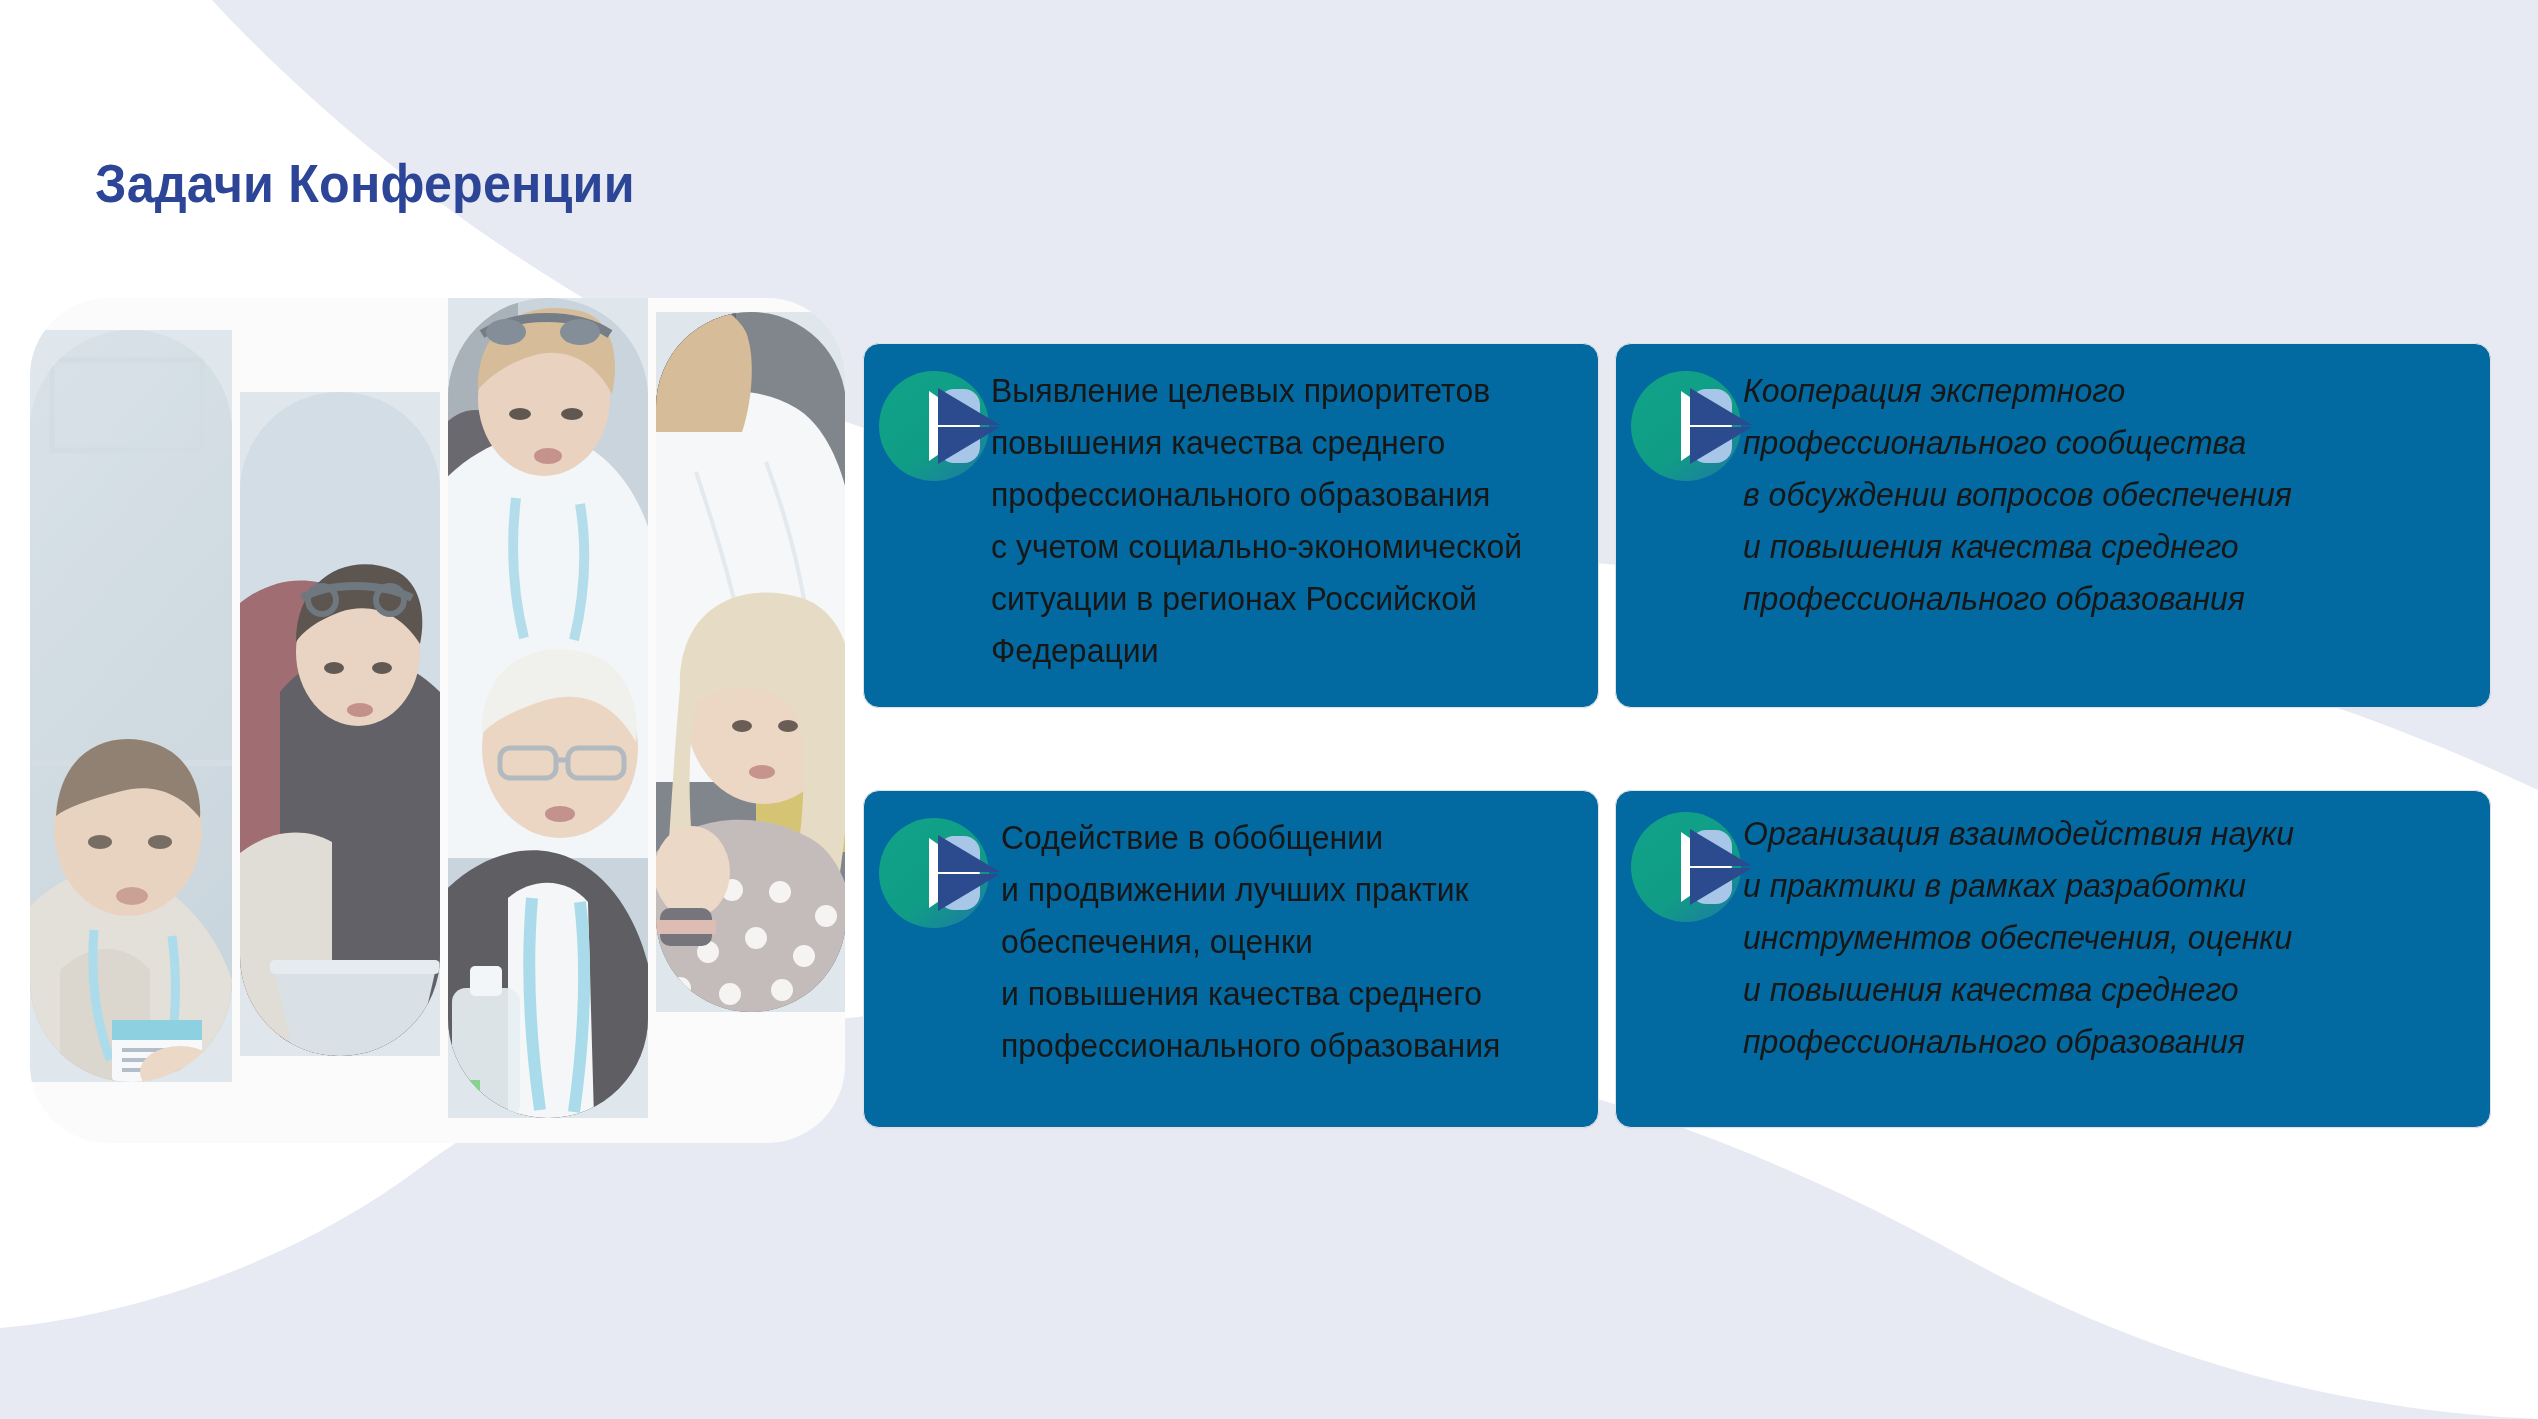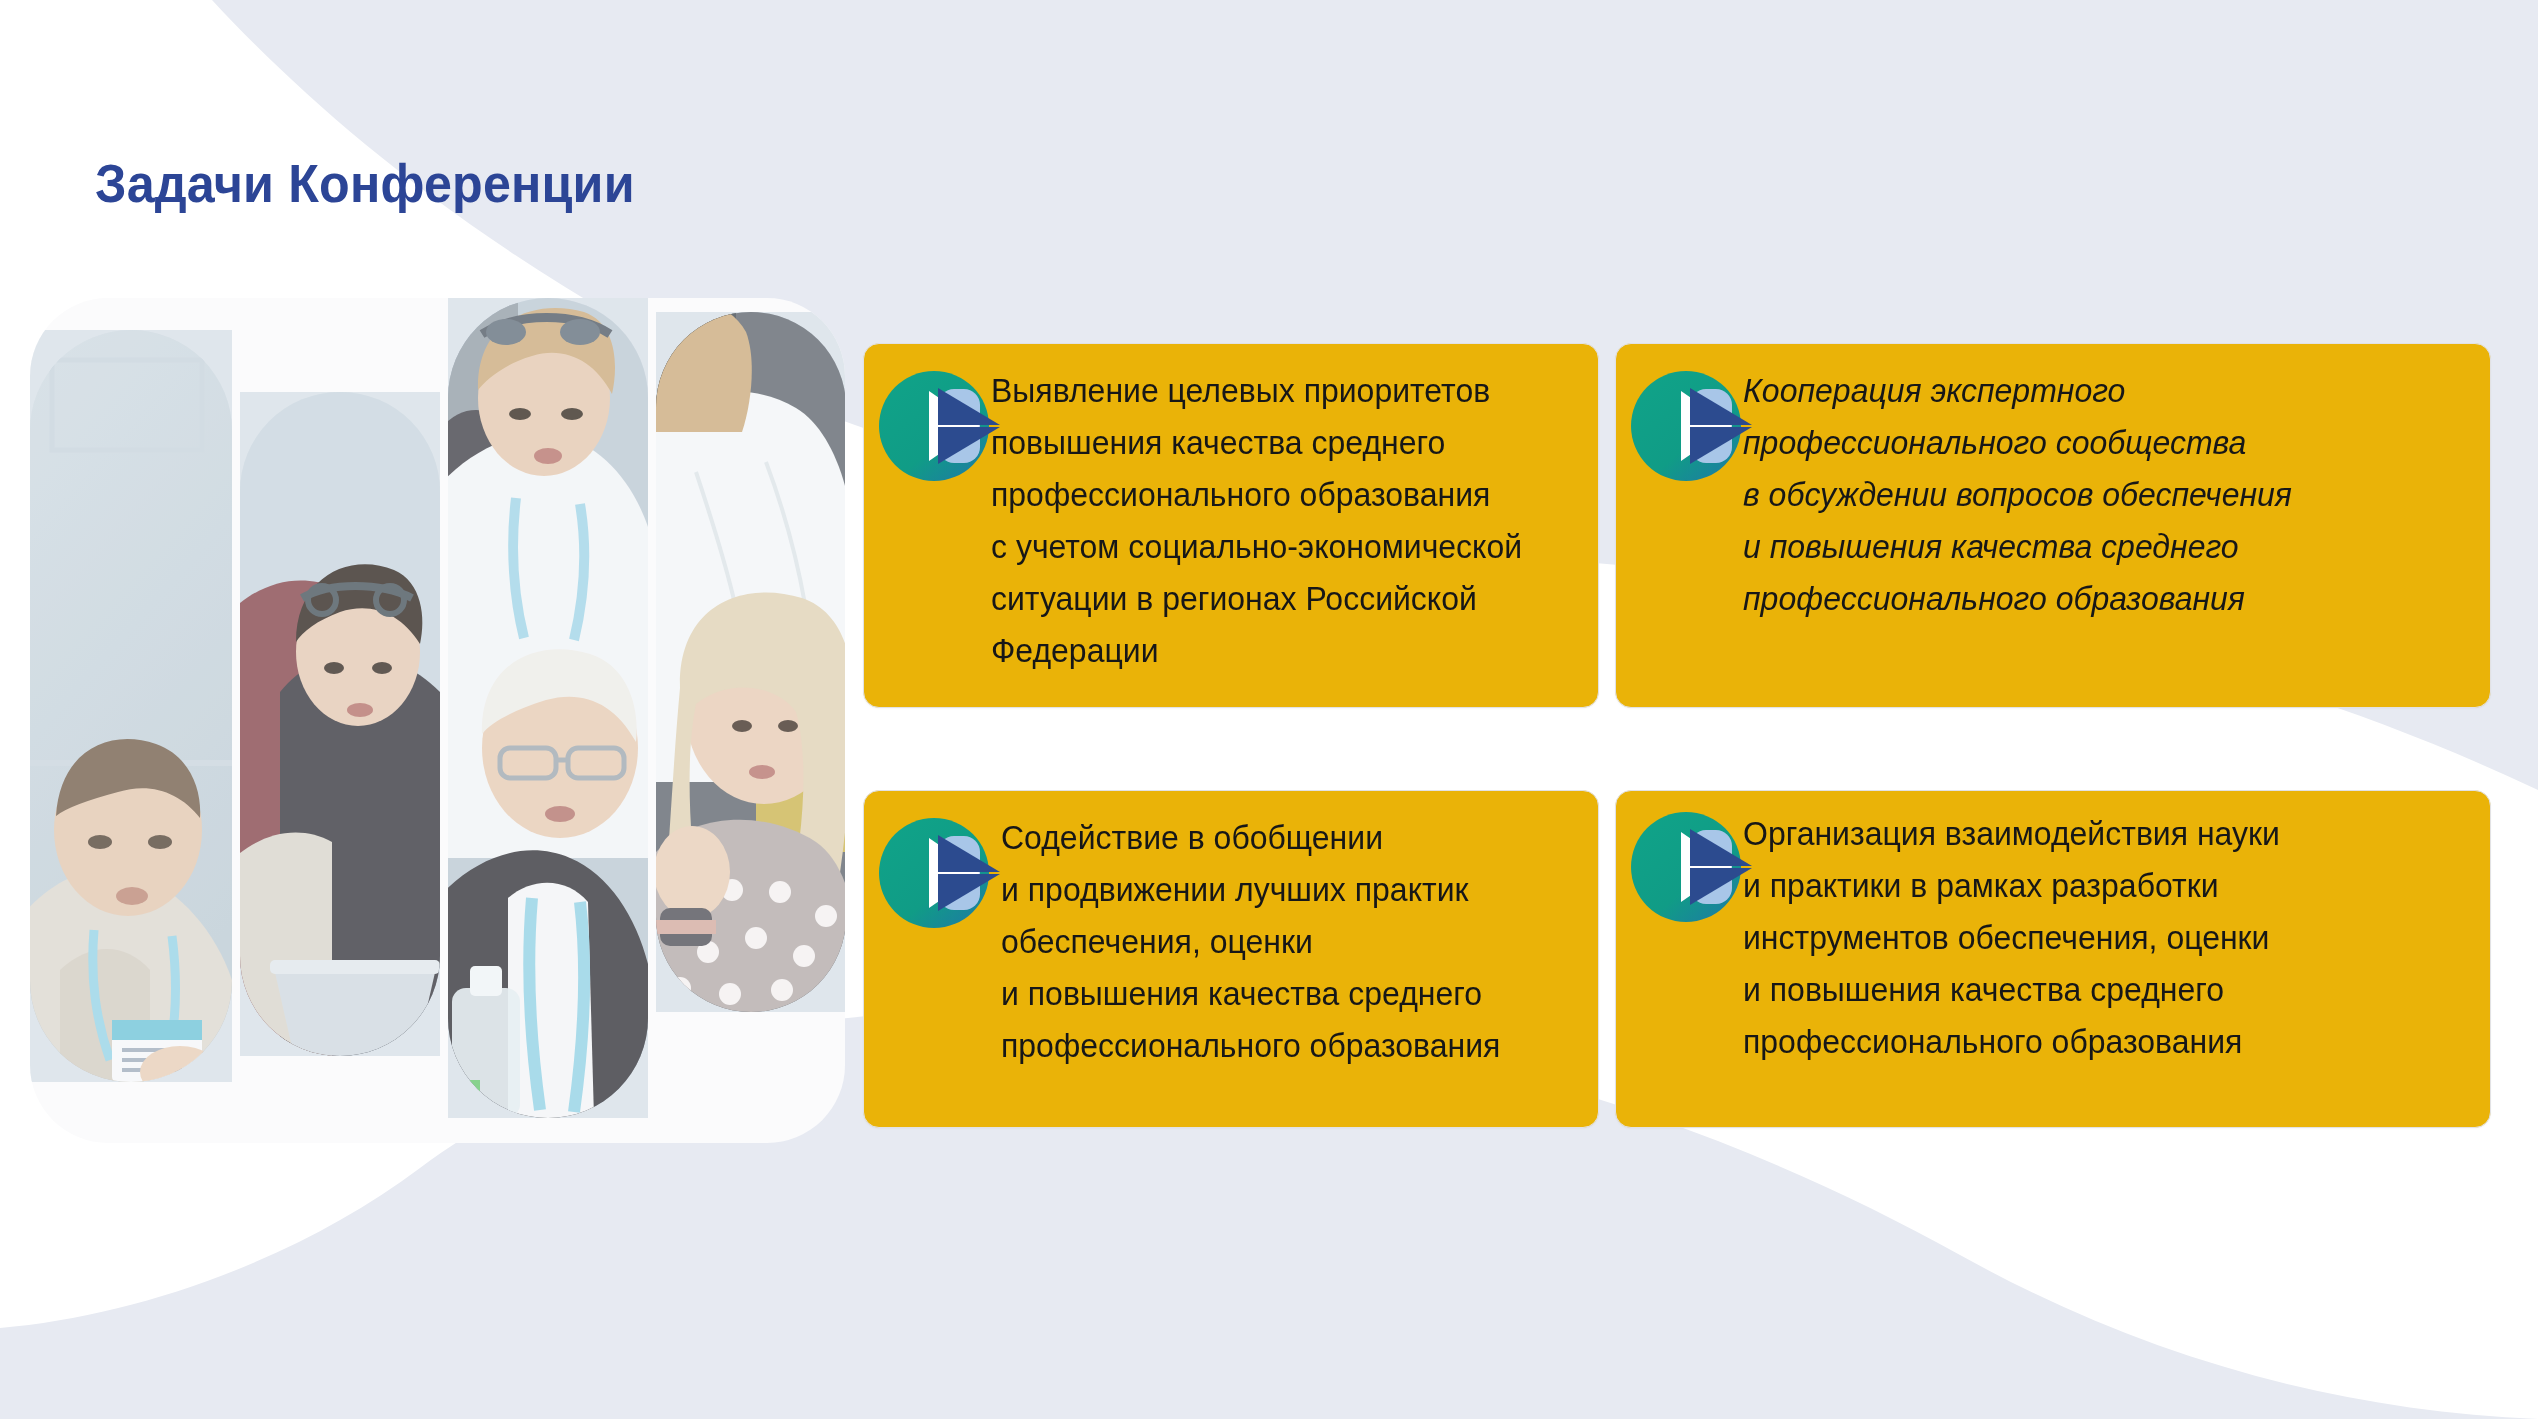--- a/index.html
+++ b/index.html
@@ -42,31 +42,31 @@
   .photo-strip{
     position:absolute;
     overflow:hidden;
     background:#dfe6ec;
   }
   .photo-strip svg{display:block;}
 
   
   .card{
     position:absolute;
-    background:#eab308;
+    background:#0369a1;
     border:1.5px solid #e2e2e4;
     border-radius:16px;
     box-sizing:border-box;
     z-index:4;
     box-shadow:0 1px 2px rgba(0,0,0,.035);
   }
   #card-0{left:863px;top:343px;width:736px;height:365px;}
   #card-1{left:1615px;top:343px;width:876px;height:365px;font-style:italic;}
   #card-2{left:863px;top:790px;width:736px;height:338px;}
-  #card-3{left:1615px;top:790px;width:876px;height:338px;}
+  #card-3{left:1615px;top:790px;width:876px;height:338px;font-style:italic;}
 
   .card-inner{position:relative;width:100%;height:100%;}
 
   .card-icon{
     position:absolute;
     left:12px;
     width:126px;height:126px;
     z-index:2;
   }
   #card-0 .card-icon{top:19px;}

